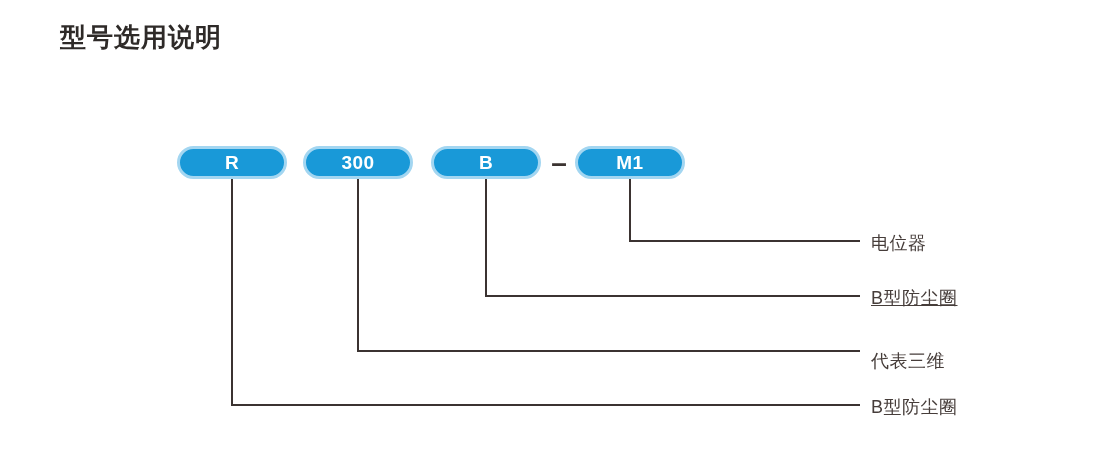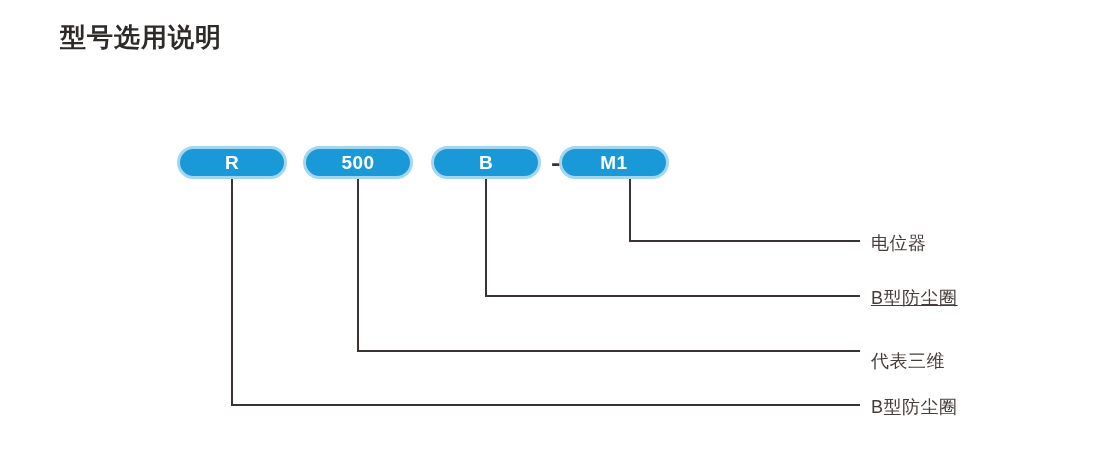--- a/index.html
+++ b/index.html
@@ -45,21 +45,21 @@
     font-size: 19px;
     font-weight: bold;
     display: flex;
     align-items: center;
     justify-content: center;
     letter-spacing: 0.5px;
   }
   .pill-r   { left: 177px; }
   .pill-300 { left: 303px; }
   .pill-b   { left: 431px; }
-  .pill-m1  { left: 559px; }
+  .pill-m1  { left: 575px; }
   .separator {
     position: absolute;
     left: 544px;
     top: 146px;
     width: 30px;
     height: 33px;
     display: flex;
     align-items: center;
     justify-content: center;
     font-size: 28px;
@@ -98,21 +98,21 @@
   .label-r   { top: 395px; }
 </style>
 </head>
 <body>
 
 <div class="page">
 
   <div class="title-zh">型号选用说明</div>
 
   <div class="pill pill-r">R</div>
-  <div class="pill pill-300">500</div>
+  <div class="pill pill-300">300</div>
   <div class="pill pill-b">B</div>
   <div class="separator">–</div>
   <div class="pill pill-m1">M1</div>
 
   <div class="vline vline-r"></div>
   <div class="vline vline-300"></div>
   <div class="vline vline-b"></div>
   <div class="vline vline-m1"></div>
 
   <div class="hline hline-r"></div>

